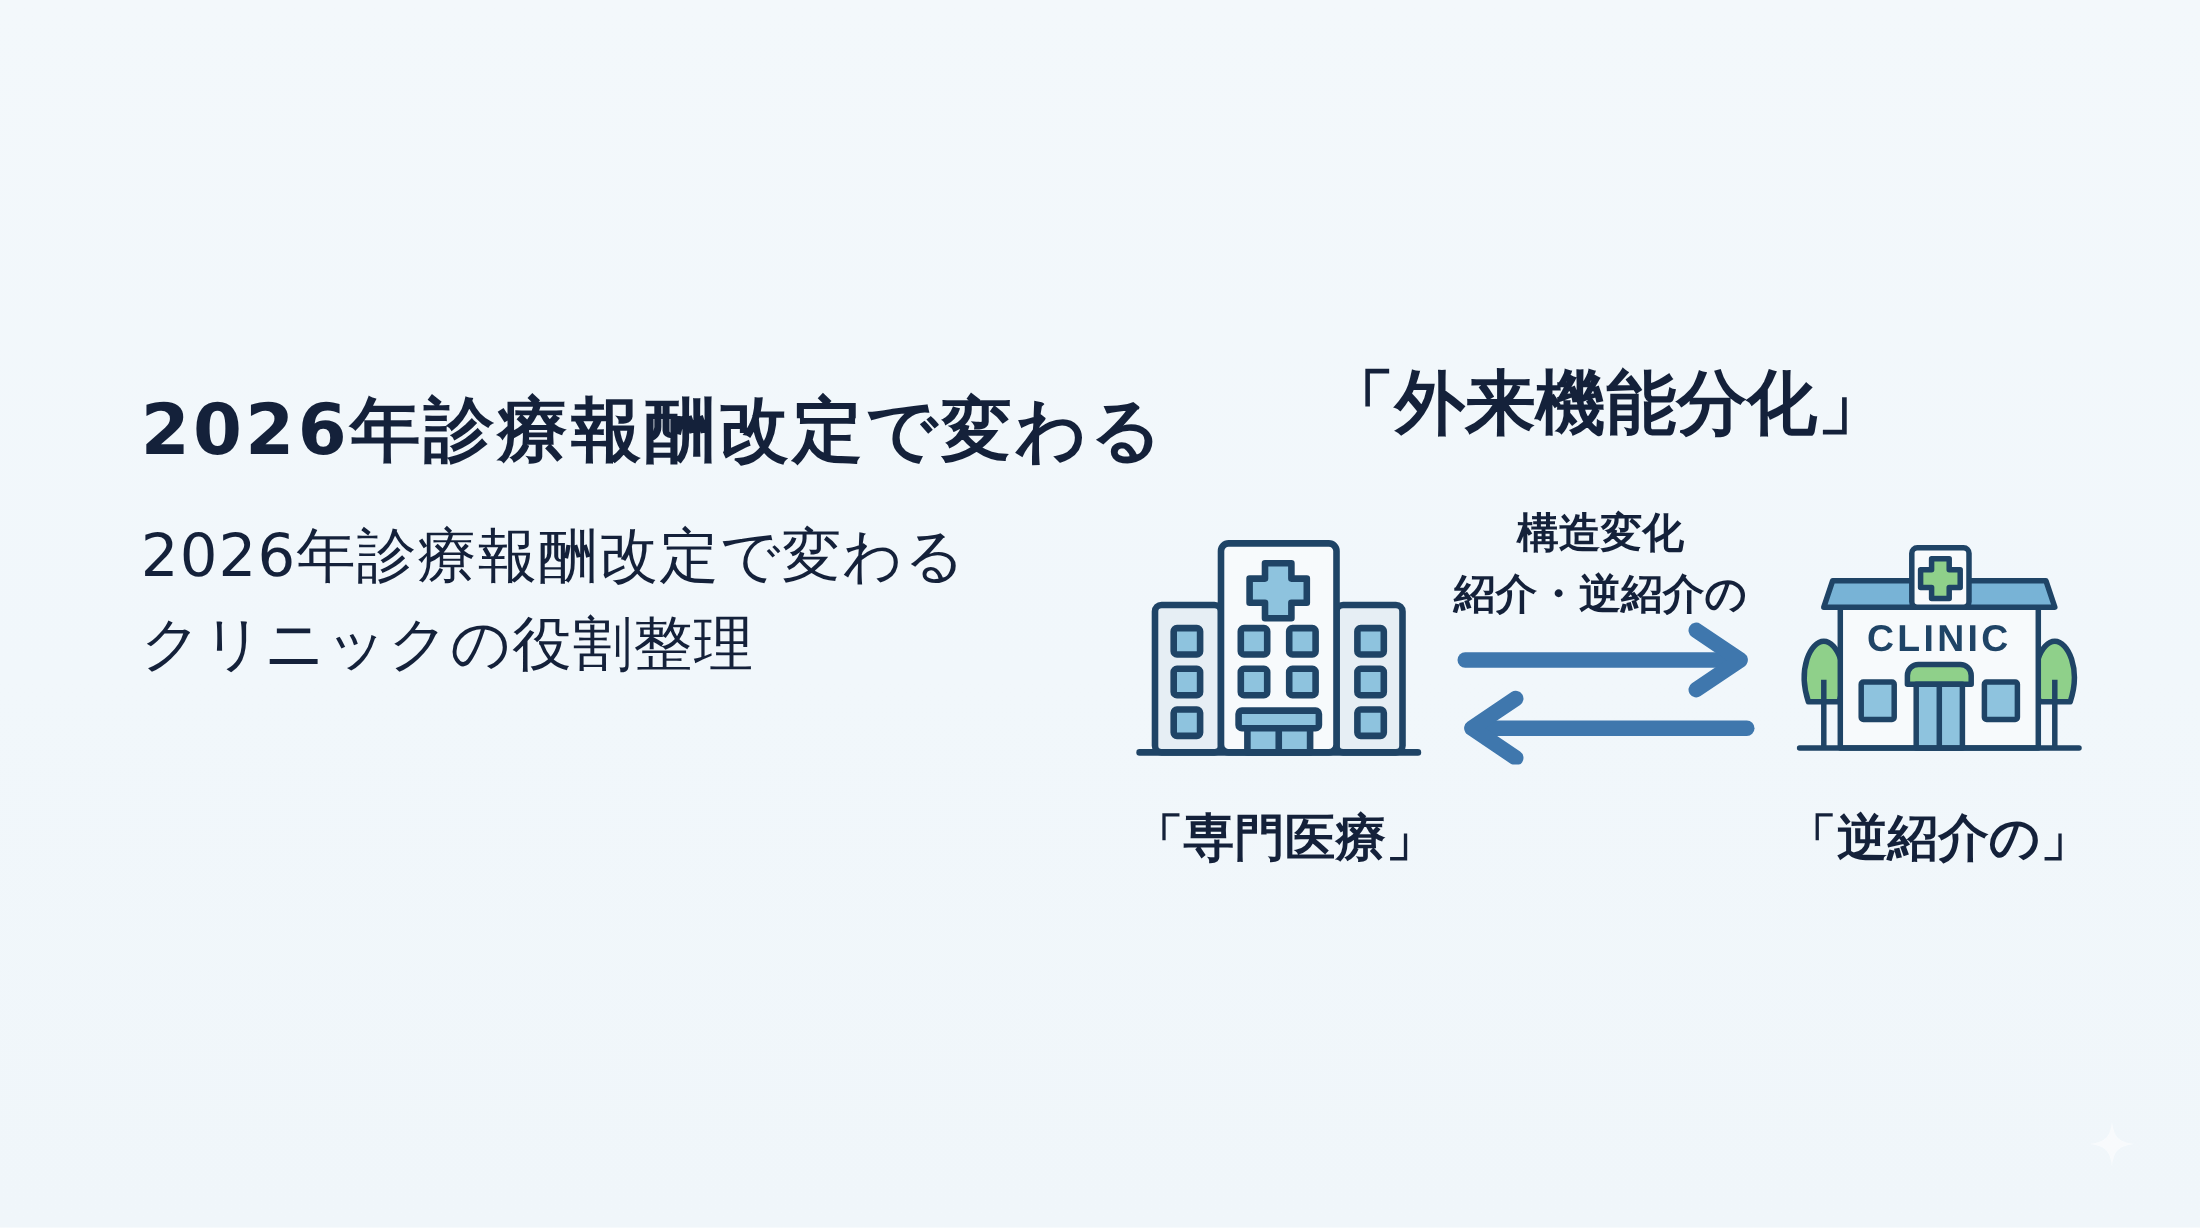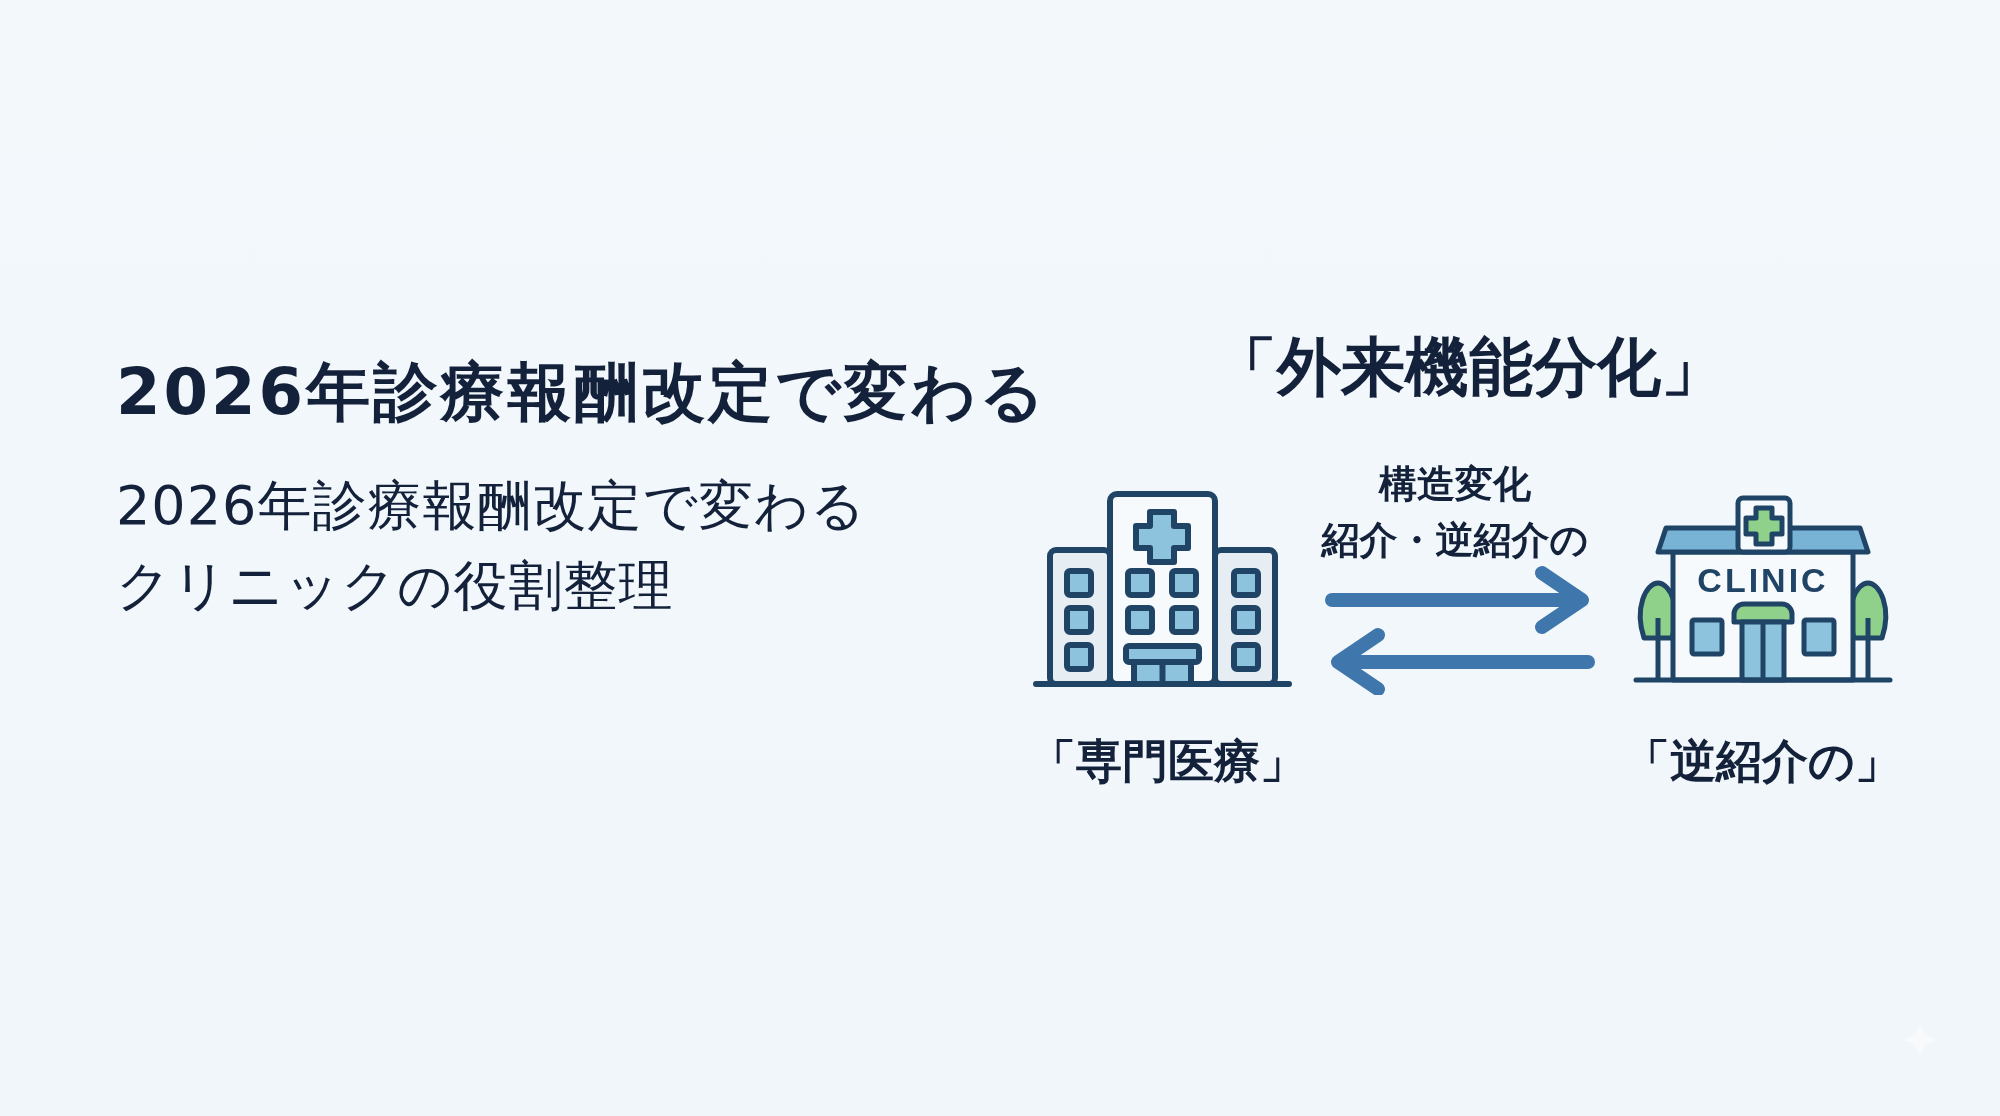--- a/index.html
+++ b/index.html
@@ -10,21 +10,21 @@
       width: 2000px;
       height: 1116px;
       position: relative;
       overflow: hidden;
       background: linear-gradient(180deg, #f3f8fb 0%, #f1f7fb 55%, #f0f6fa 100%);
       font-family: "DejaVu Sans", "Liberation Sans", sans-serif;
       color: #14213a;
     }
     .left-block {
       position: absolute;
-      left: 116px;
+      left: 128px;
       top: 348px;
     }
     .main-title {
       margin: 0;
       font-weight: bold;
       font-size: 64px;
       line-height: 88px;
       letter-spacing: 3px;
       color: #14213a;
     }
@@ -37,21 +37,21 @@
       letter-spacing: 1px;
       color: #14213a;
     }
     .subtitle span { display: block; white-space: nowrap; }
 
     .diagram-title {
       position: absolute;
       left: 1195px;
       top: 322px;
       width: 530px;
-      text-align: right;
+      text-align: center;
       font-weight: bold;
       font-size: 64px;
       line-height: 90px;
       color: #14213a;
       white-space: nowrap;
     }
     .flow-label {
       position: absolute;
       left: 1290px;
       top: 456px;

